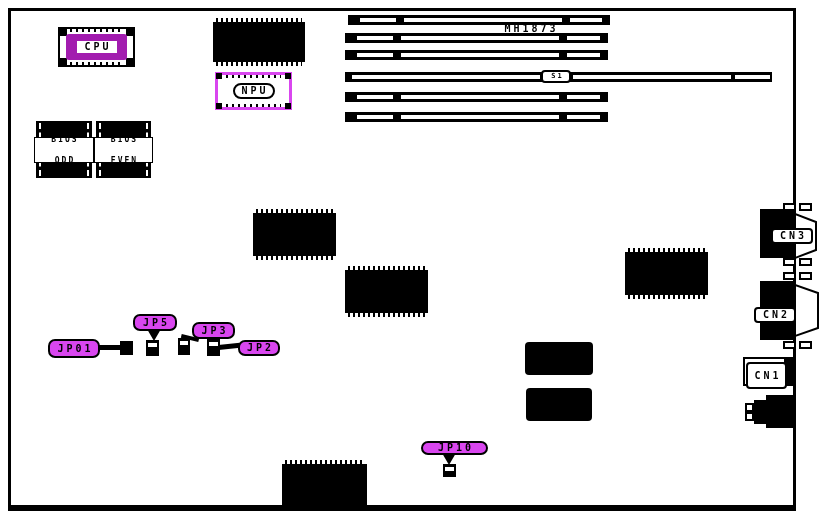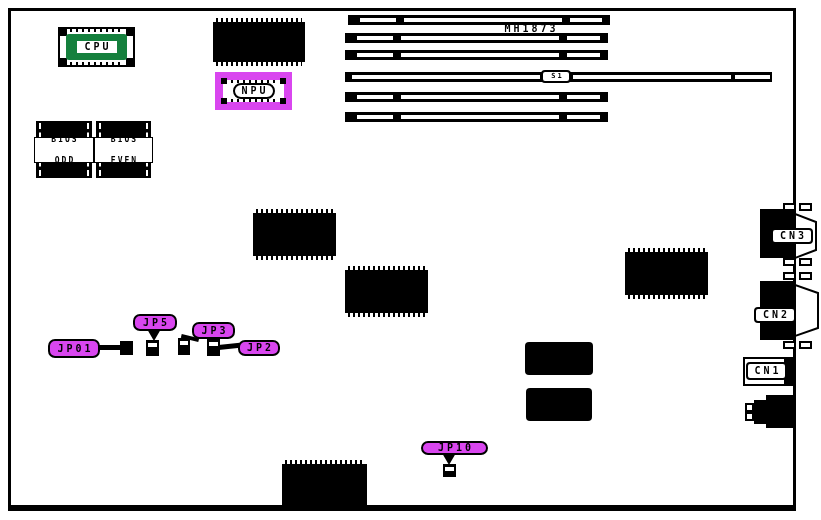--- a/index.html
+++ b/index.html
@@ -21,25 +21,25 @@
     background:repeating-linear-gradient(90deg,#000 0 2px,transparent 2px 5px);
   }
   .icchip::before { top:-4px; }
   .icchip::after { bottom:-4px; }
   .round { border-radius:4px; }
 
   
   .cpu-outer { left:58px; top:27px; width:77px; height:40px; border:2px solid #000; background:#fff; }
   .corner { position:absolute; width:8px; height:8px; background:#000; }
   .tickrow { position:absolute; left:10px; right:10px; height:3px; background:repeating-linear-gradient(90deg,#000 0 2px,transparent 2px 6px); }
-  .cpu-inner { position:absolute; left:6px; top:5px; right:6px; bottom:5px; background:#15803d; border-radius:3px; display:flex; align-items:center; justify-content:center; }
+  .cpu-inner { position:absolute; left:6px; top:5px; right:6px; bottom:5px; background:#a21caf; border-radius:3px; display:flex; align-items:center; justify-content:center; }
   .cpu-label { width:40px; height:12px; background:#fff; color:#000; }
 
   
-  .npu-outer { left:215px; top:72px; width:77px; height:38px; border:8px solid #d946ef; background:#fff; }
+  .npu-outer { left:215px; top:72px; width:77px; height:38px; border:3px solid #d946ef; background:#fff; }
   .npu-label { position:absolute; left:50%; top:50%; transform:translate(-50%,-50%); width:42px; height:16px; background:#fff; border:2px solid #000; border-radius:8px; }
 
   
   .bios { background:#000; }
   .dash-v { position:absolute; top:2px; bottom:2px; width:0; border-left:2px dashed #fff; }
   .bios-band { position:absolute; left:-2px; right:-2px; top:16px; height:26px; background:#fff; border:1px solid #000;
     display:flex; flex-direction:column; align-items:center; justify-content:center; gap:11px; }
   .bios-band span { font-size:8px; letter-spacing:2px; line-height:10px; text-indent:2px; }
 
   
@@ -200,21 +200,21 @@
   <div class="conn-body" style="left:760px;top:281px;width:36px;height:59px"></div>
   <svg class="abs" style="left:795px;top:283px;z-index:1" width="25" height="56">
     <polygon points="0,2 23,10 23,45 0,53" fill="#fff" stroke="#000" stroke-width="2"></polygon>
   </svg>
   <div class="tab" style="left:783px;top:341px"></div>
   <div class="tab" style="left:799px;top:341px"></div>
   <div class="conn-label lbl" style="left:754px;top:307px;width:42px;height:16px">CN2</div>
 
   <div class="abs cn1-outer">
     <div class="cn1-black"></div>
-    <div class="conn-label lbl" style="left:1px;top:3px;width:41px;height:18px">CN1</div>
+    <div class="conn-label lbl" style="left:1px;top:3px;width:41px;height:27px">CN1</div>
   </div>
 
   <div class="abs din" style="left:766px;top:395px;width:29px;height:33px"></div>
   <div class="abs din" style="left:754px;top:400px;width:14px;height:24px"></div>
   <div class="din-sq" style="left:745px;top:403px"></div>
   <div class="din-sq" style="left:745px;top:412px"></div>
 
 </div>
 
 </body></html>

